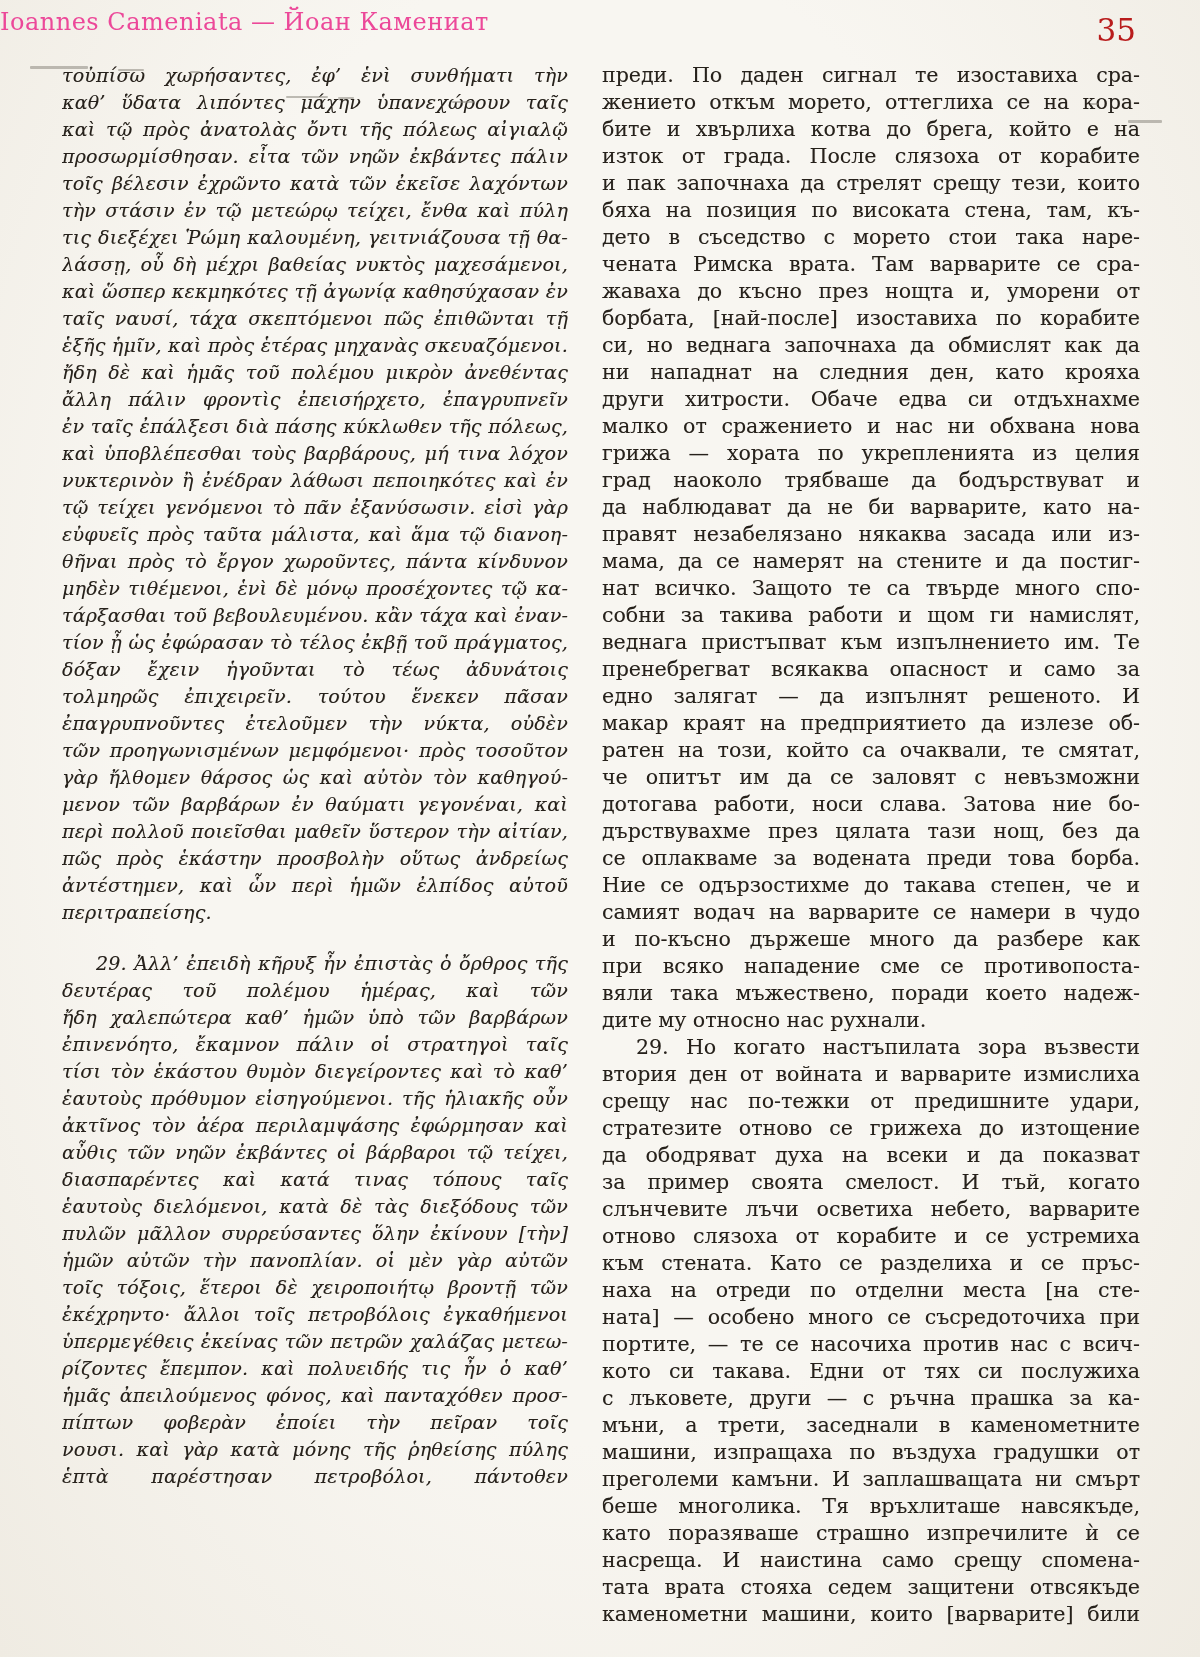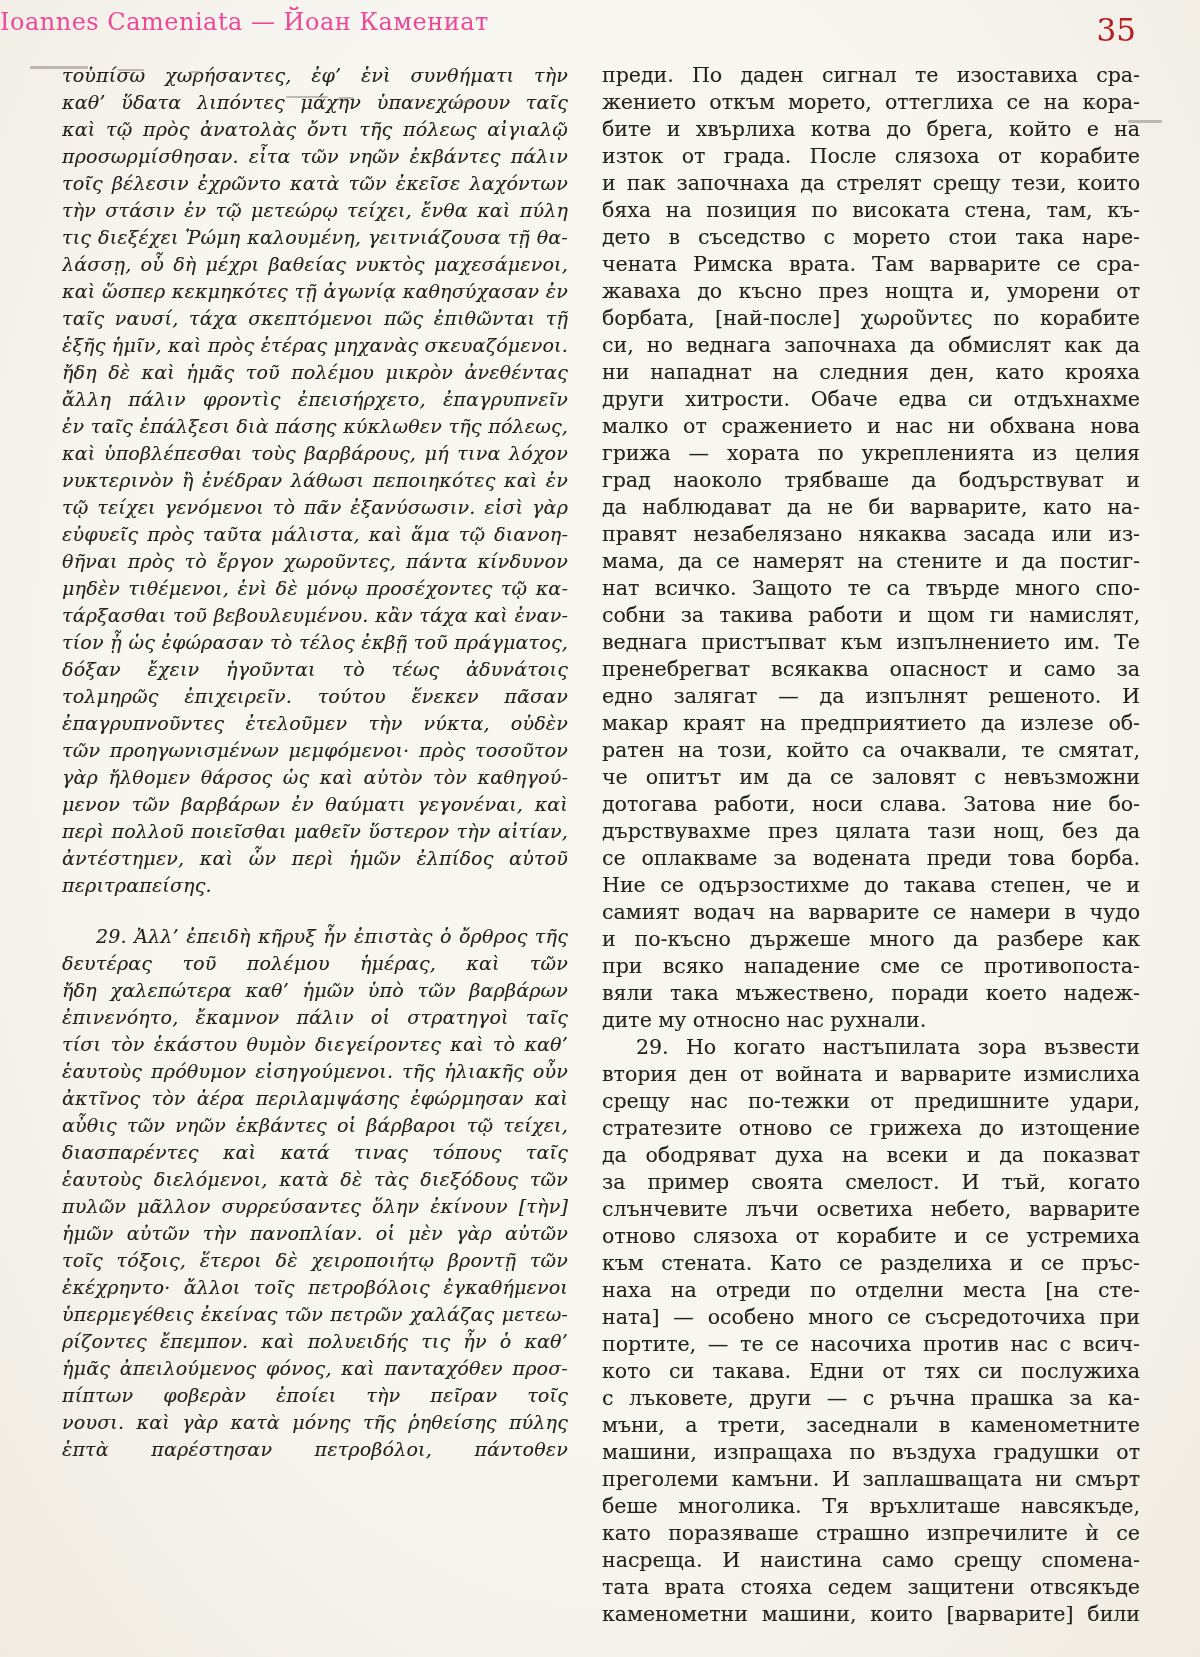--- a/index.html
+++ b/index.html
@@ -131,20 +131,21 @@
           <div class="tline">μηδὲν τιθέμενοι, ἑνὶ δὲ μόνῳ προσέχοντες τῷ κα-</div>
           <div class="tline">τάρξασθαι τοῦ βεβουλευμένου. κἂν τάχα καὶ ἐναν-</div>
           <div class="tline">τίον ᾖ ὡς ἐφώρασαν τὸ τέλος ἐκβῇ τοῦ πράγματος,</div>
           <div class="tline">δόξαν ἔχειν ἡγοῦνται τὸ τέως ἀδυνάτοις πειρᾶσθαι</div>
           <div class="tline">τολμηρῶς ἐπιχειρεῖν. τούτου ἕνεκεν πᾶσαν ἐκείνην</div>
           <div class="tline">ἐπαγρυπνοῦντες ἐτελοῦμεν τὴν νύκτα, οὐδὲν ἑαυτοὺς</div>
           <div class="tline">τῶν προηγωνισμένων μεμφόμενοι· πρὸς τοσοῦτον</div>
           <div class="tline">γὰρ ἤλθομεν θάρσος ὡς καὶ αὐτὸν τὸν καθηγού-</div>
           <div class="tline">μενον τῶν βαρβάρων ἐν θαύματι γεγονέναι, καὶ</div>
           <div class="tline">περὶ πολλοῦ ποιεῖσθαι μαθεῖν ὕστερον τὴν αἰτίαν,</div>
+          <div class="tline">πῶς πρὸς ἑκάστην προσβολὴν οὕτως ἀνδρείως</div>
           <div class="tline">ἀντέστημεν, καὶ ὧν περὶ ἡμῶν ἐλπίδος αὐτοῦ</div>
           <div class="tline">περιτραπείσης.</div>
         </div>
       <div class="para indent-first para-gap">
           <div class="tline">29. Ἀλλ’ ἐπειδὴ κῆρυξ ἦν ἐπιστὰς ὁ ὄρθρος τῆς</div>
           <div class="tline">δευτέρας τοῦ πολέμου ἡμέρας, καὶ τῶν πραχθέντων</div>
           <div class="tline">ἤδη χαλεπώτερα καθ’ ἡμῶν ὑπὸ τῶν βαρβάρων</div>
           <div class="tline">ἐπινενόητο, ἔκαμνον πάλιν οἱ στρατηγοὶ ταῖς φρον-</div>
           <div class="tline">τίσι τὸν ἑκάστου θυμὸν διεγείροντες καὶ τὸ καθ’</div>
           <div class="tline">ἑαυτοὺς πρόθυμον εἰσηγούμενοι. τῆς ἡλιακῆς οὖν</div>
@@ -169,21 +170,21 @@
       <div class="para flush-last">
           <div class="tline">преди. По даден сигнал те изоставиха сра-</div>
           <div class="tline">жението откъм морето, оттеглиха се на кора-</div>
           <div class="tline">бите и хвърлиха котва до брега, който е на</div>
           <div class="tline">изток от града. После слязоха от корабите</div>
           <div class="tline">и пак започнаха да стрелят срещу тези, които</div>
           <div class="tline">бяха на позиция по високата стена, там, къ-</div>
           <div class="tline">дето в съседство с морето стои така наре-</div>
           <div class="tline">чената Римска врата. Там варварите се сра-</div>
           <div class="tline">жаваха до късно през нощта и, уморени от</div>
-          <div class="tline">борбата, [най-после] χωροῦντες по корабите</div>
+          <div class="tline">борбата, [най-после] изоставиха по корабите</div>
           <div class="tline">си, но веднага започнаха да обмислят как да</div>
           <div class="tline">ни нападнат на следния ден, като крояха</div>
           <div class="tline">други хитрости. Обаче едва си отдъхнахме</div>
           <div class="tline">малко от сражението и нас ни обхвана нова</div>
           <div class="tline">грижа — хората по укрепленията из целия</div>
           <div class="tline">град наоколо трябваше да бодърствуват и</div>
           <div class="tline">да наблюдават да не би варварите, като на-</div>
           <div class="tline">правят незабелязано някаква засада или из-</div>
           <div class="tline">мама, да се намерят на стените и да постиг-</div>
           <div class="tline">нат всичко. Защото те са твърде много спо-</div>

